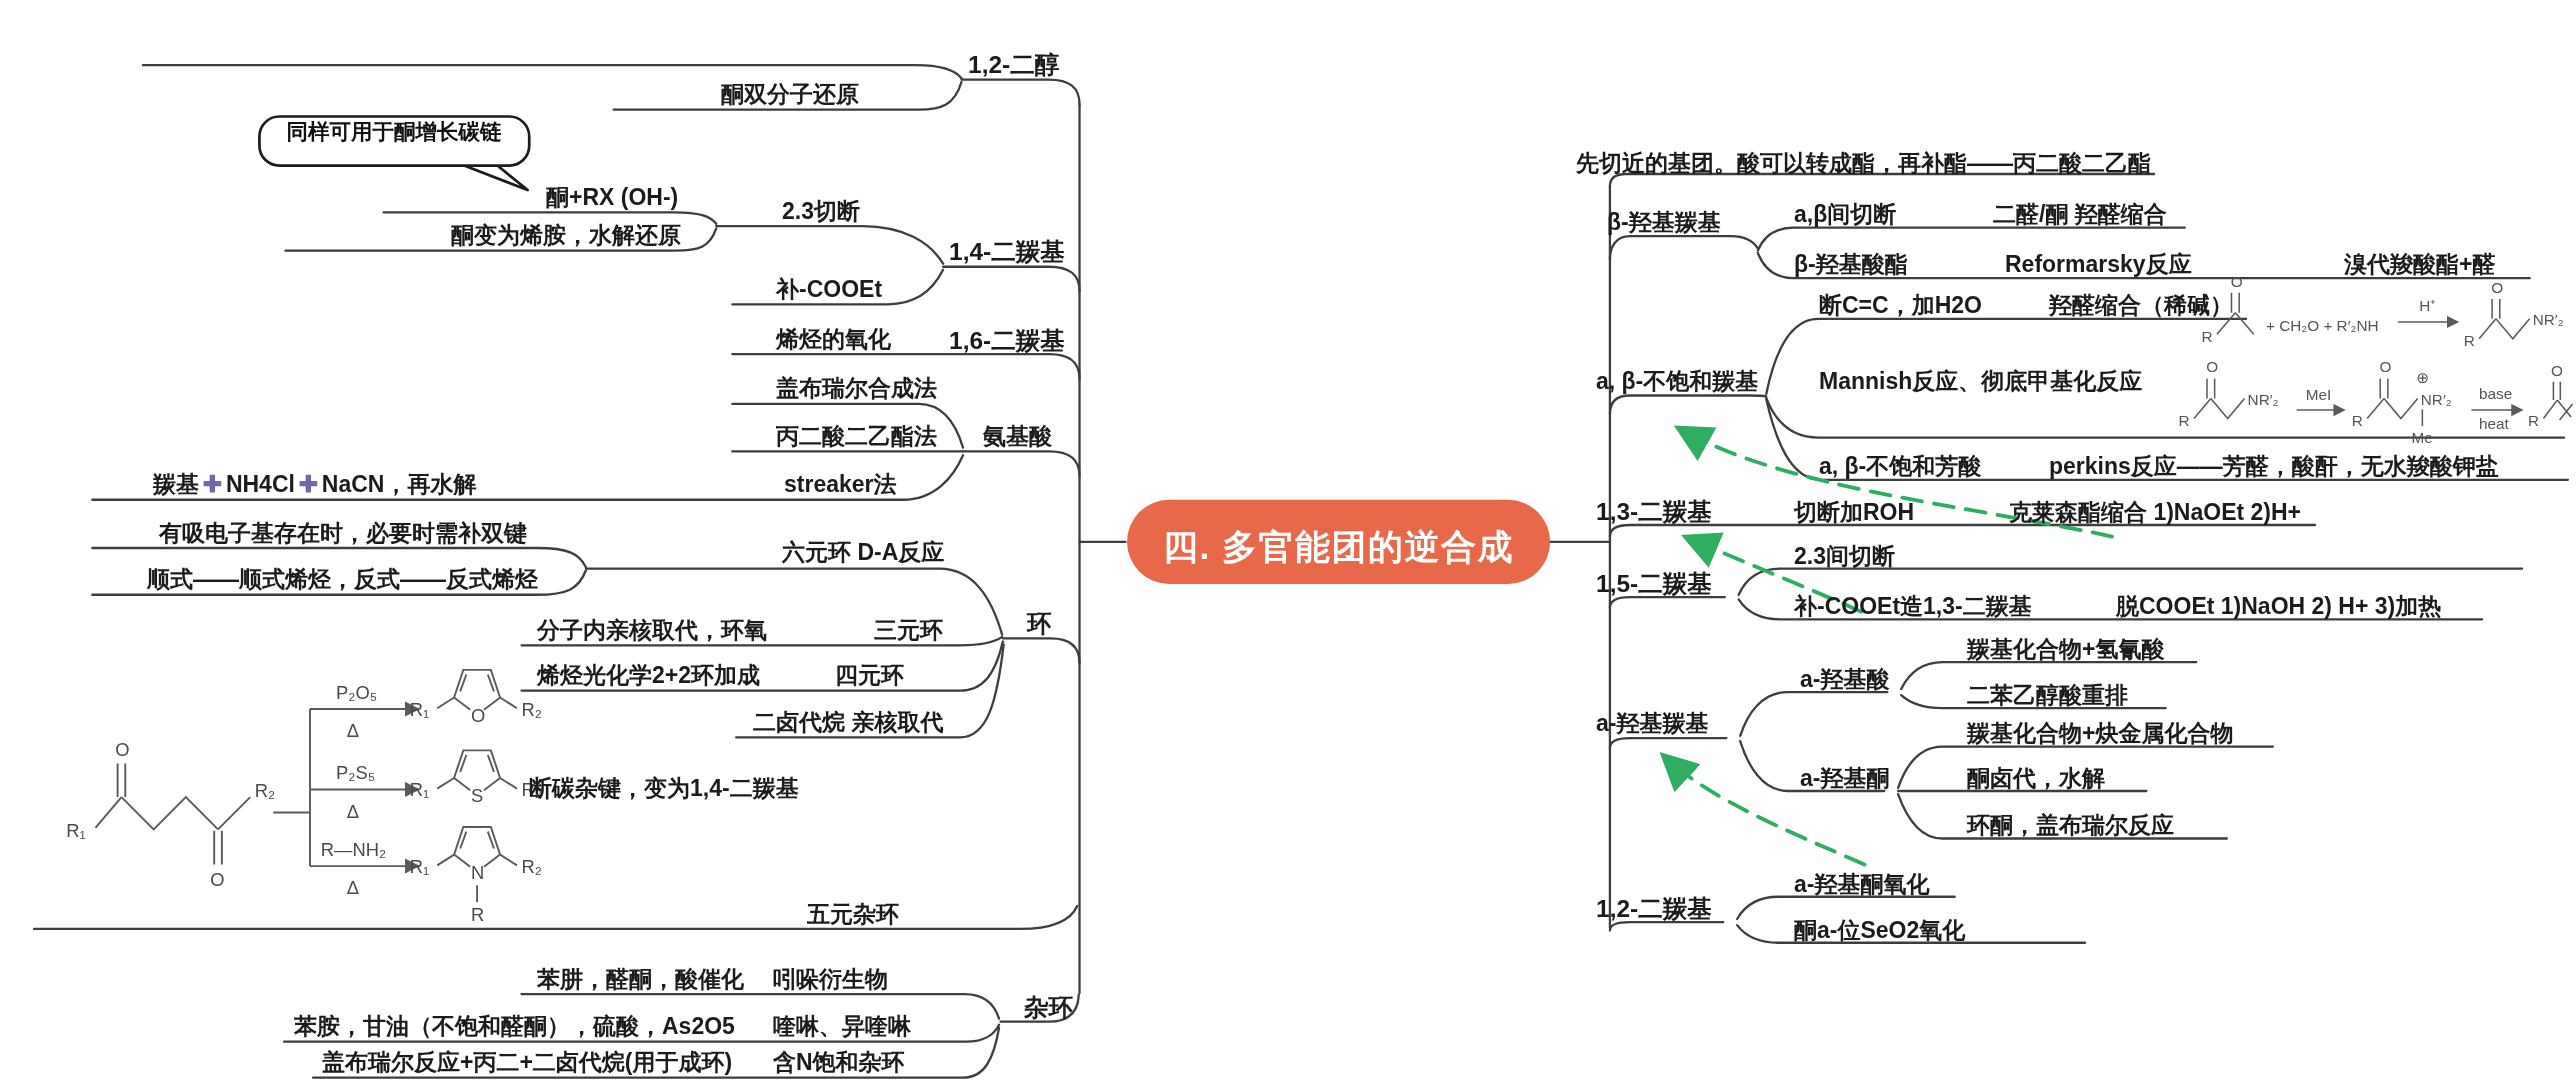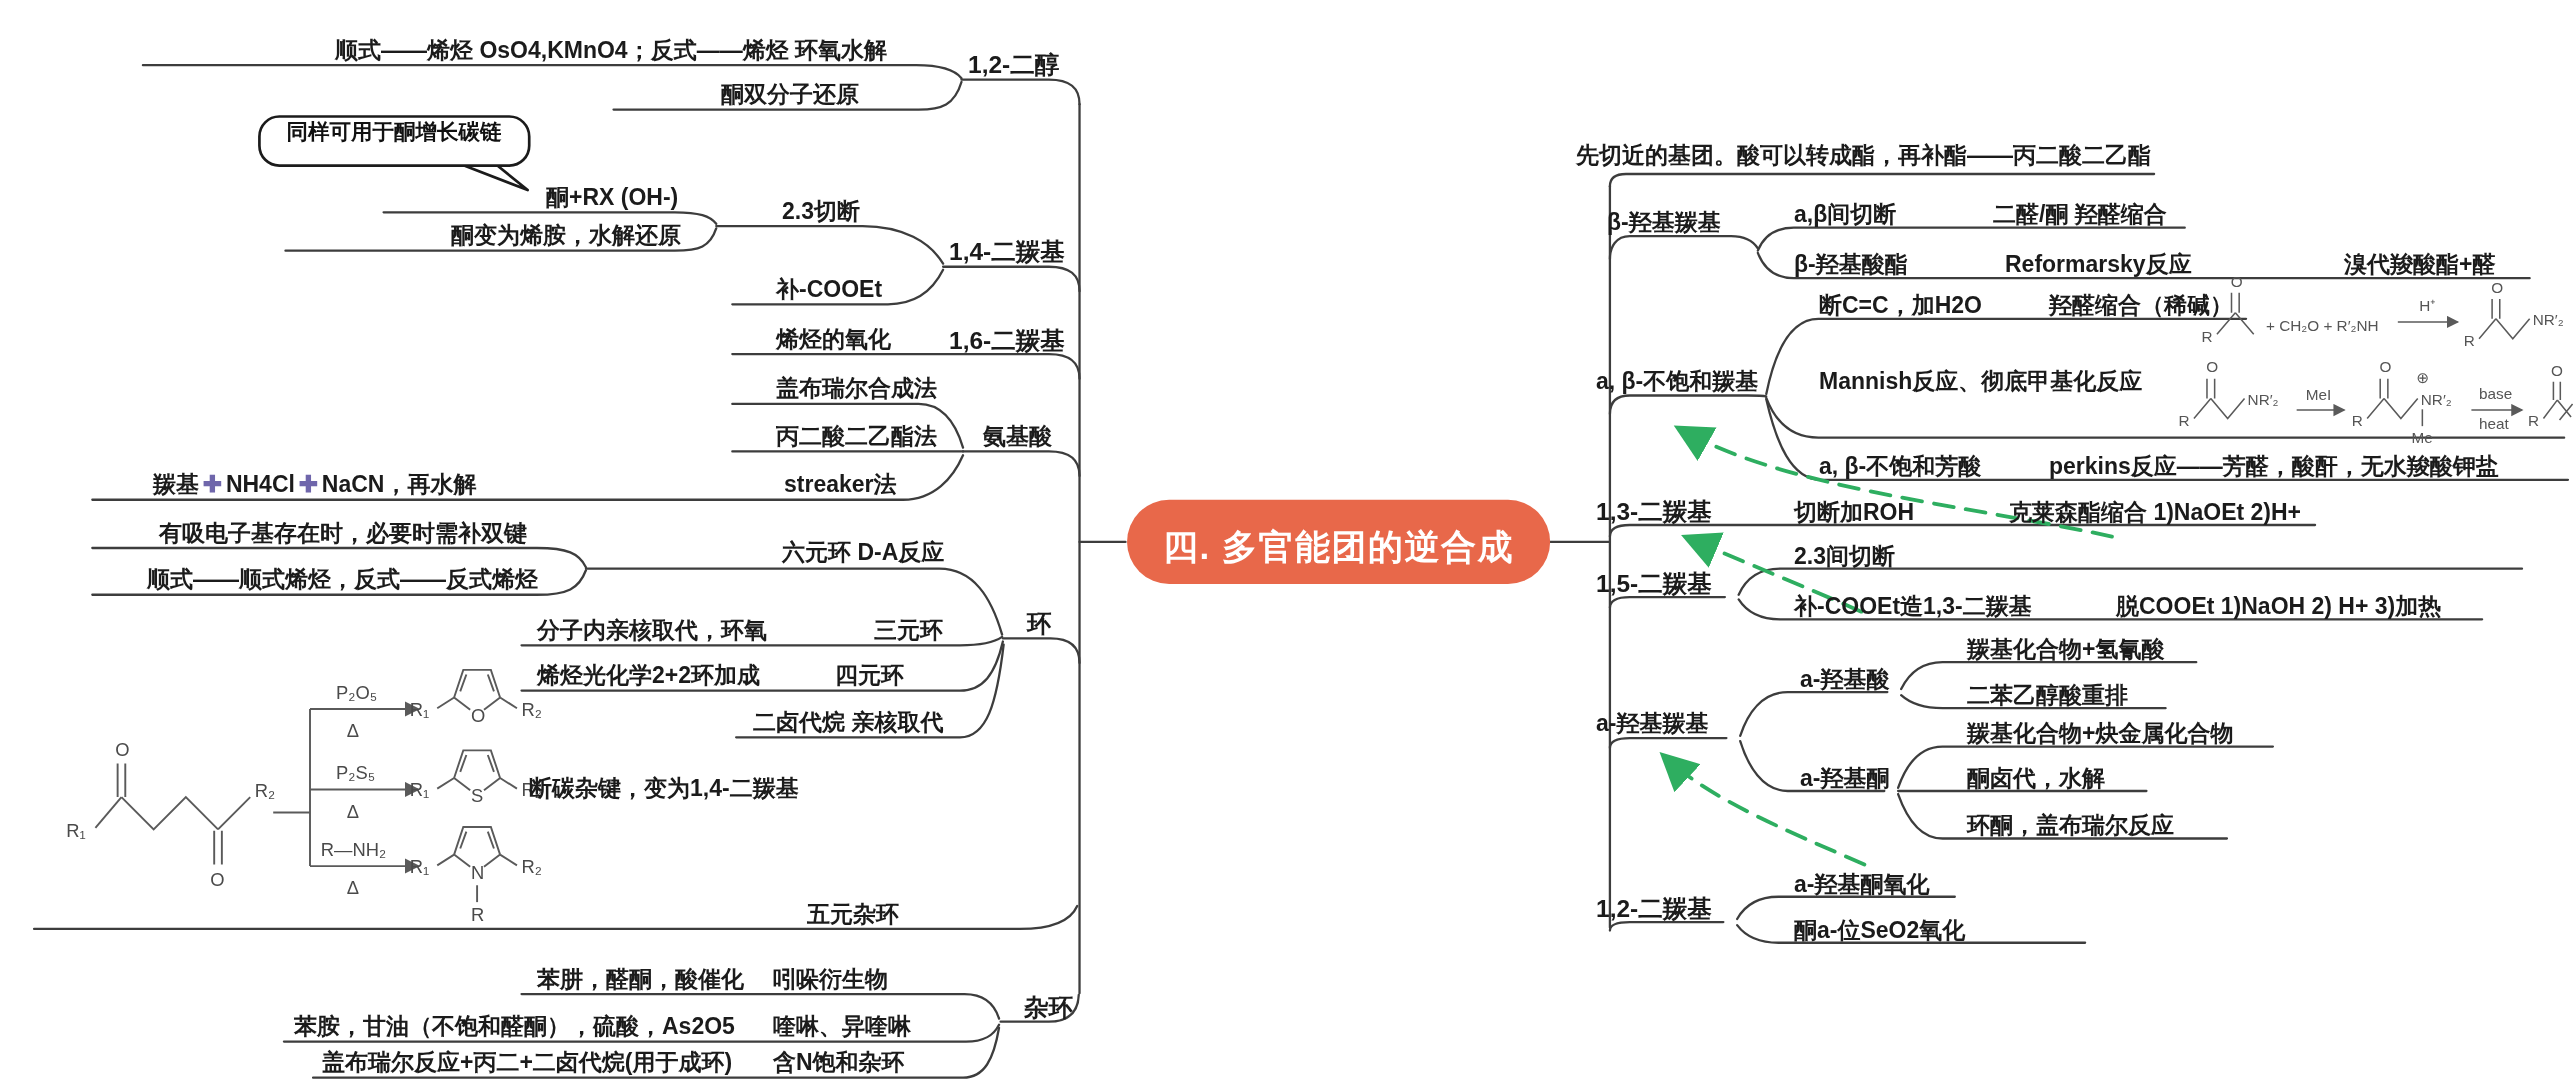--- a/index.html
+++ b/index.html
@@ -184,21 +184,20 @@
     <text class="svgtxt-sm" x="3234" y="521" stroke="none">base</text>
     <text class="svgtxt-sm" x="3234" y="560" stroke="none">heat</text>
     <text class="svgtxt-sm" x="3298" y="556" stroke="none">R</text>
     <path d="M3318,546 L3336,522 M3331,522 L3331,498 M3340,522 L3340,498 M3336,522 L3354,544 M3339,548 L3356,527"></path>
     <text class="svgtxt-sm" x="3328" y="490" stroke="none">O</text>
   </g>
 </svg>
 
 <div class="center-title">四. 多官能团的逆合成</div>
 
-<div class="lb" style="left:335px;top:35px">顺式——烯烃 OsO4,KMnO4；反式——烯烃 环氧水解</div>
 <div class="lb big" style="left:968px;top:48px">1,2-二醇</div>
 <div class="lb" style="left:721px;top:79px">酮双分子还原</div>
 <div class="bubble-text">同样可用于酮增长碳链</div>
 <div class="lb" style="left:546px;top:182px">酮+RX (OH-)</div>
 <div class="lb" style="left:451px;top:220px">酮变为烯胺，水解还原</div>
 <div class="lb" style="left:782px;top:196px">2.3切断</div>
 <div class="lb big" style="left:949px;top:235px">1,4-二羰基</div>
 <div class="lb" style="left:776px;top:274px">补-COOEt</div>
 <div class="lb" style="left:776px;top:324px">烯烃的氧化</div>
 <div class="lb big" style="left:949px;top:324px">1,6-二羰基</div>
@@ -221,21 +220,21 @@
 <div class="lb" style="left:529px;top:773px">断碳杂键，变为1,4-二羰基</div>
 <div class="lb" style="left:807px;top:899px">五元杂环</div>
 <div class="lb" style="left:537px;top:964px">苯肼，醛酮，酸催化</div>
 <div class="lb" style="left:773px;top:964px">吲哚衍生物</div>
 <div class="lb" style="left:294px;top:1011px">苯胺，甘油（不饱和醛酮），硫酸，As2O5</div>
 <div class="lb" style="left:773px;top:1011px">喹啉、异喹啉</div>
 <div class="lb" style="left:322px;top:1047px">盖布瑞尔反应+丙二+二卤代烷(用于成环)</div>
 <div class="lb" style="left:773px;top:1047px">含N饱和杂环</div>
 <div class="lb big" style="left:1024px;top:991px">杂环</div>
 
-<div class="lb" style="left:1576px;top:140px">先切近的基团。酸可以转成酯，再补酯——丙二酸二乙酯</div>
+<div class="lb" style="left:1576px;top:148px">先切近的基团。酸可以转成酯，再补酯——丙二酸二乙酯</div>
 <div class="lb" style="left:1607px;top:207px">β-羟基羰基</div>
 <div class="lb" style="left:1794px;top:199px">a,β间切断</div>
 <div class="lb" style="left:1993px;top:199px">二醛/酮 羟醛缩合</div>
 <div class="lb" style="left:1794px;top:249px">β-羟基酸酯</div>
 <div class="lb" style="left:2005px;top:249px">Reformarsky反应</div>
 <div class="lb" style="left:2344px;top:249px">溴代羧酸酯+醛</div>
 <div class="lb" style="left:1596px;top:366px">a, β-不饱和羰基</div>
 <div class="lb" style="left:1819px;top:290px">断C=C，加H2O</div>
 <div class="lb" style="left:2049px;top:290px">羟醛缩合（稀碱）</div>
 <div class="lb" style="left:1819px;top:366px">Mannish反应、彻底甲基化反应</div>

